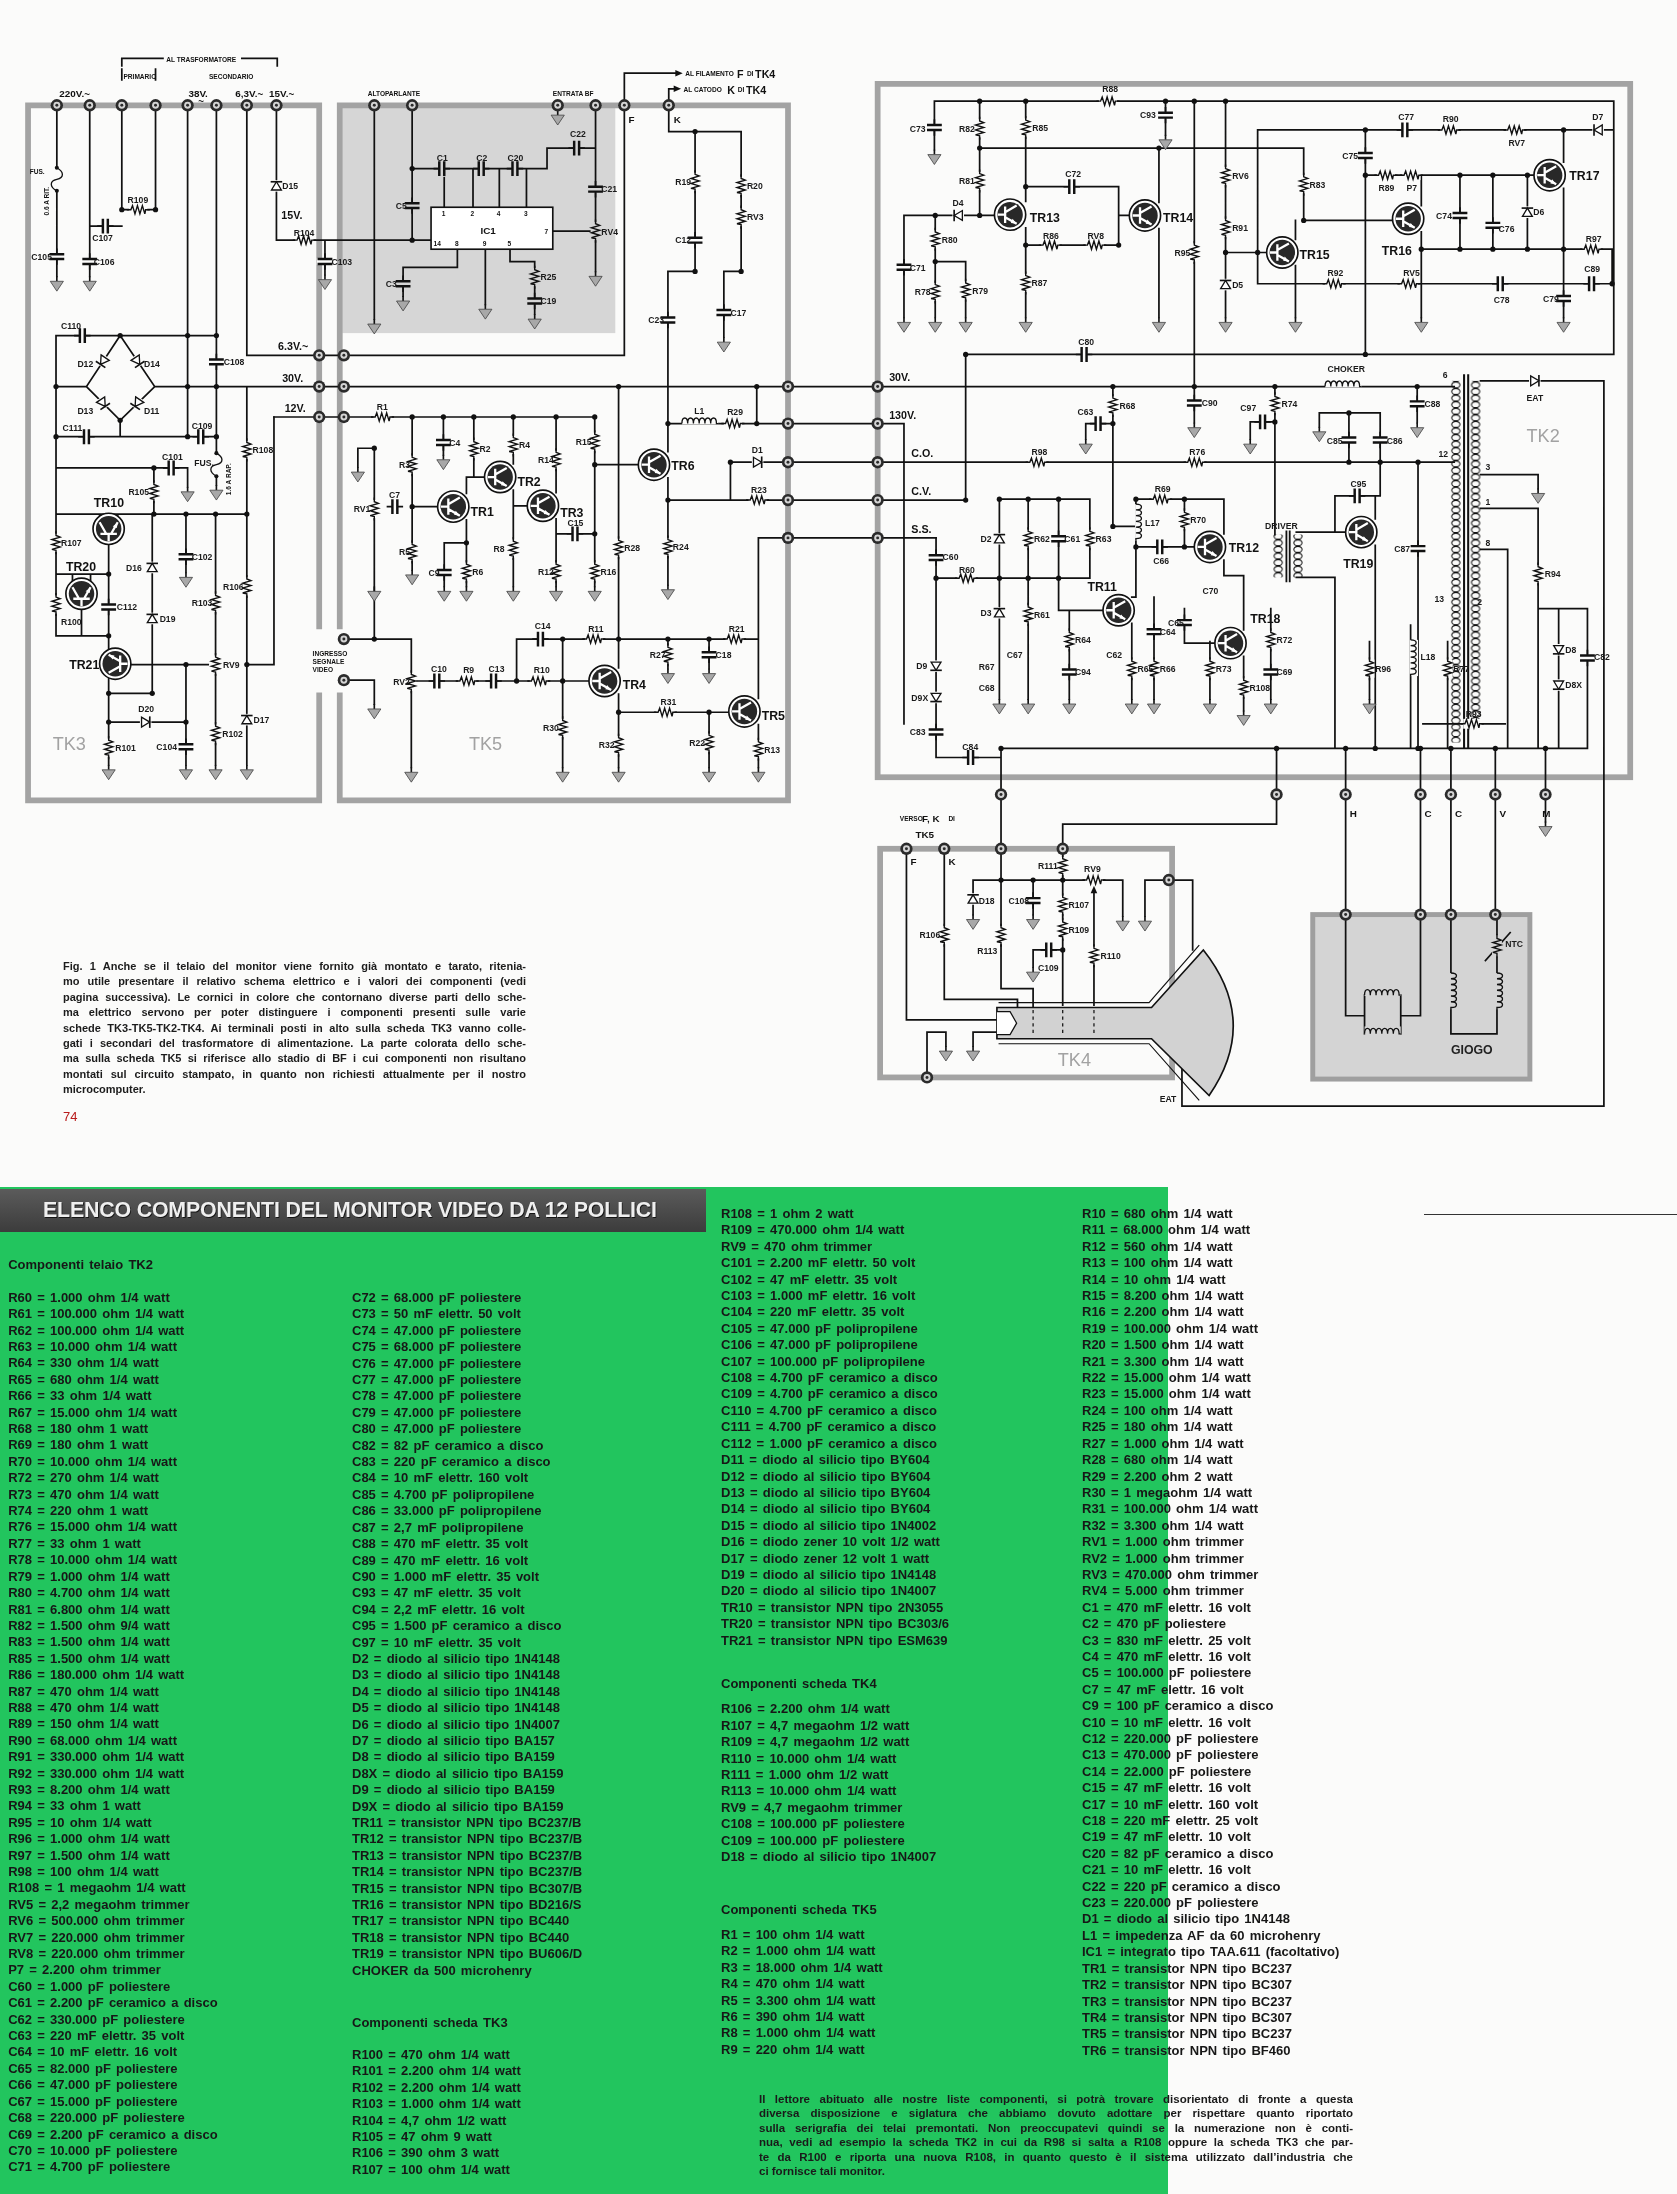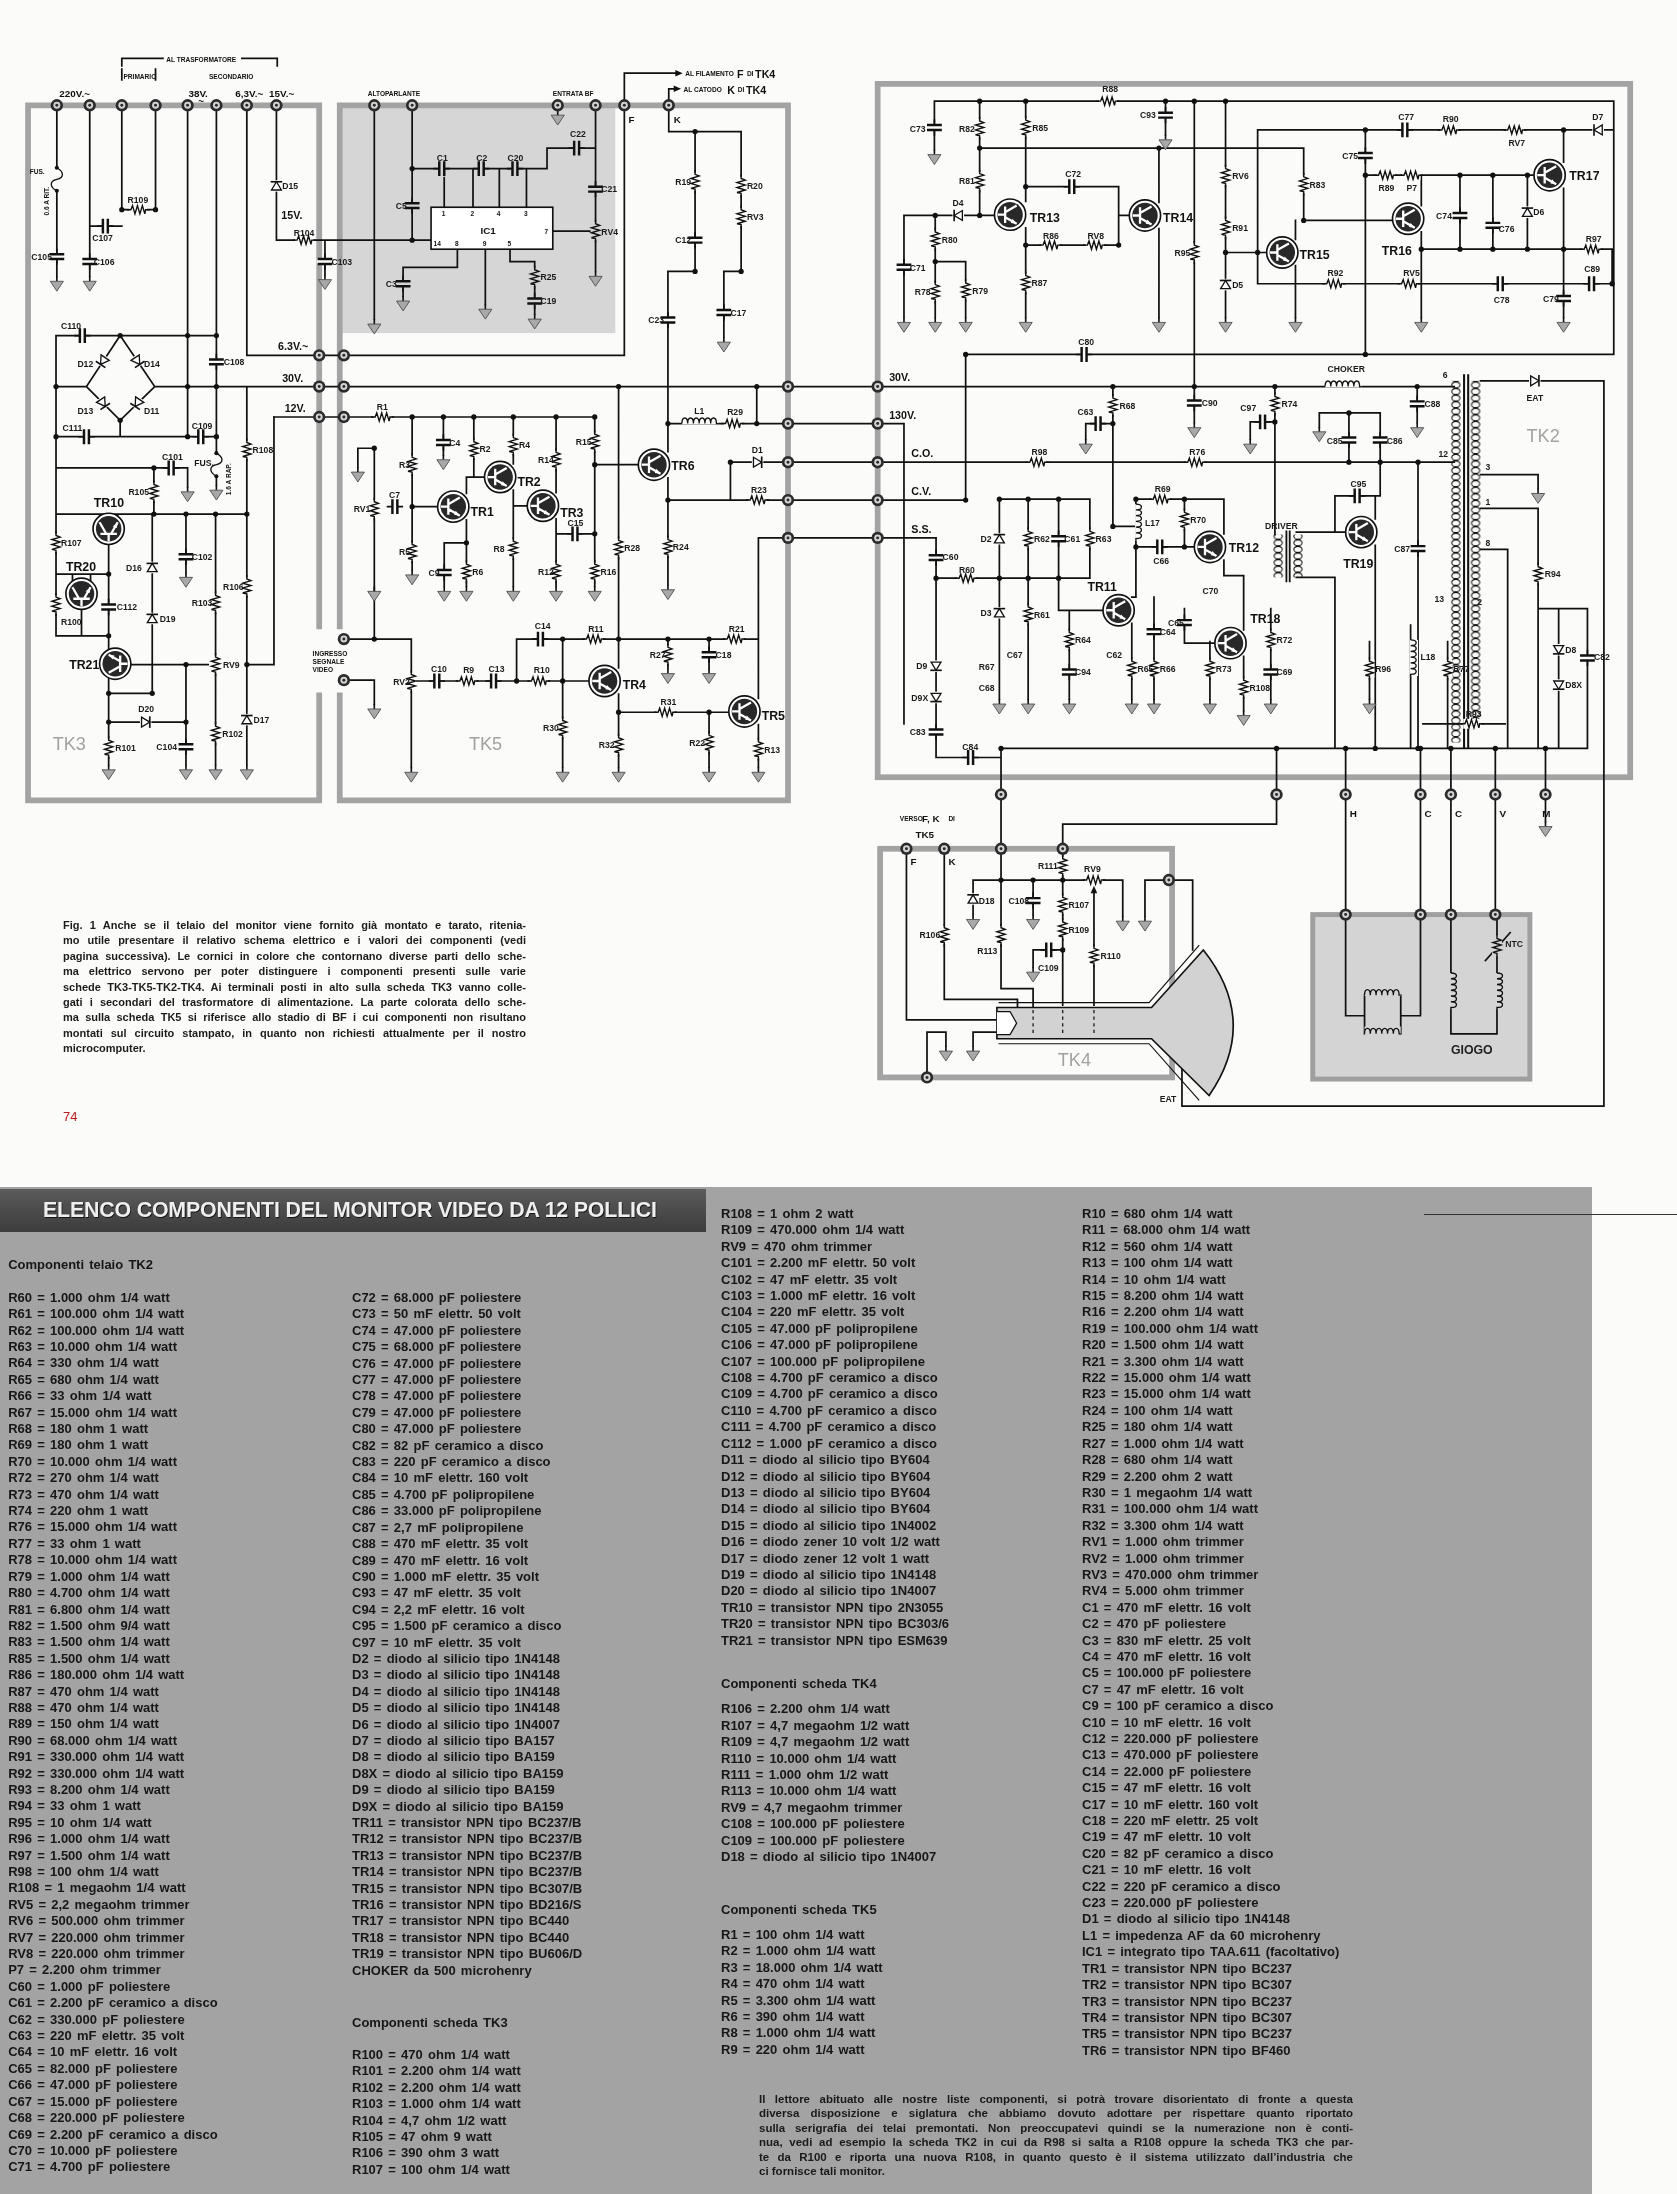--- a/index.html
+++ b/index.html
@@ -9,25 +9,25 @@
 .frame{fill:none;stroke:#a3a3a3;stroke-width:7}
 #sch-symbols use{color:#fbfbfa}
 text.l-s{font:bold 10.5px "Liberation Sans",sans-serif;fill:#1b1b1b}
 text.l-t{font:bold 15px "Liberation Sans",sans-serif;fill:#111}
 text.l-r{font:bold 13px "Liberation Sans",sans-serif;fill:#111}
 text.l-m{font:bold 12px "Liberation Sans",sans-serif;fill:#111}
 text.l-h{font:bold 8px "Liberation Sans",sans-serif;fill:#111}
 text.l-p{font:bold 8px "Liberation Sans",sans-serif;fill:#111}
 text.l-b{font:22px "Liberation Sans",sans-serif;fill:#a2a2a2}
 text.l-g{font:bold 15px "Liberation Sans",sans-serif;fill:#222}
-.caption{position:absolute;left:63px;top:918px;width:463px;font:bold 11px/15.4px "Liberation Sans",sans-serif;color:#1c1c1c}
+.caption{position:absolute;left:63px;top:959px;width:463px;font:bold 11px/15.4px "Liberation Sans",sans-serif;color:#1c1c1c}
 .just .li{text-align:justify;text-align-last:justify}
 .just .li:last-child{text-align-last:left}
 .pageno{position:absolute;left:63px;top:1109px;font:13px/15px "Liberation Sans",sans-serif;color:#b91c1c}
-.panel{position:absolute;left:0;top:1187px;width:1592px;height:1007px;background:#a3a3a3}
+.panel{position:absolute;left:0;top:1187px;width:1168px;height:1007px;background:#22c55e}
 .hbar{position:absolute;left:0;top:1.6px;width:706px;height:43px;background:linear-gradient(#5b5b5b,#3c3c3c)}
 .hbar h1{margin:0;position:absolute;left:43px;top:10px;font:bold 21.4px/23px "Liberation Sans",sans-serif;color:#efefef;letter-spacing:-0.2px;text-shadow:0.8px 0.8px 0 #141414;white-space:nowrap}
 .col{position:absolute;font:bold 13px/16.4px "Liberation Sans",sans-serif;word-spacing:1.6px;white-space:nowrap;color:#171717}
 .sec-h{height:16.4px}
 .note{position:absolute;left:759px;top:905px;width:594px;font:bold 11.5px/14.4px "Liberation Sans",sans-serif;color:#1a1a1a}
 .rule{position:absolute;left:1424px;top:1214px;width:254px;height:0;border-top:1.2px solid #333}
 </style>
 </head>
 <body>
 

